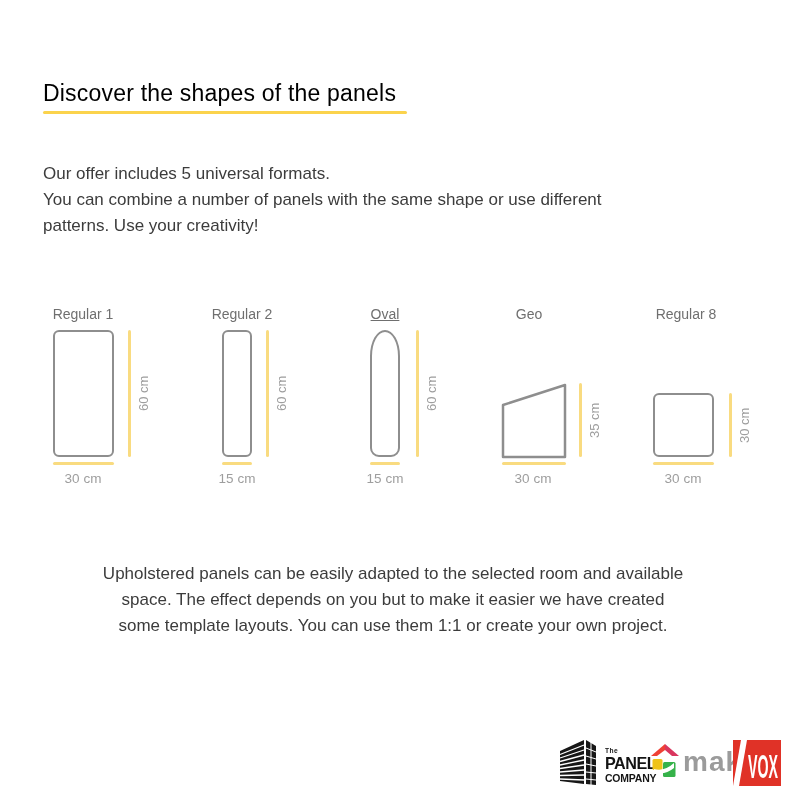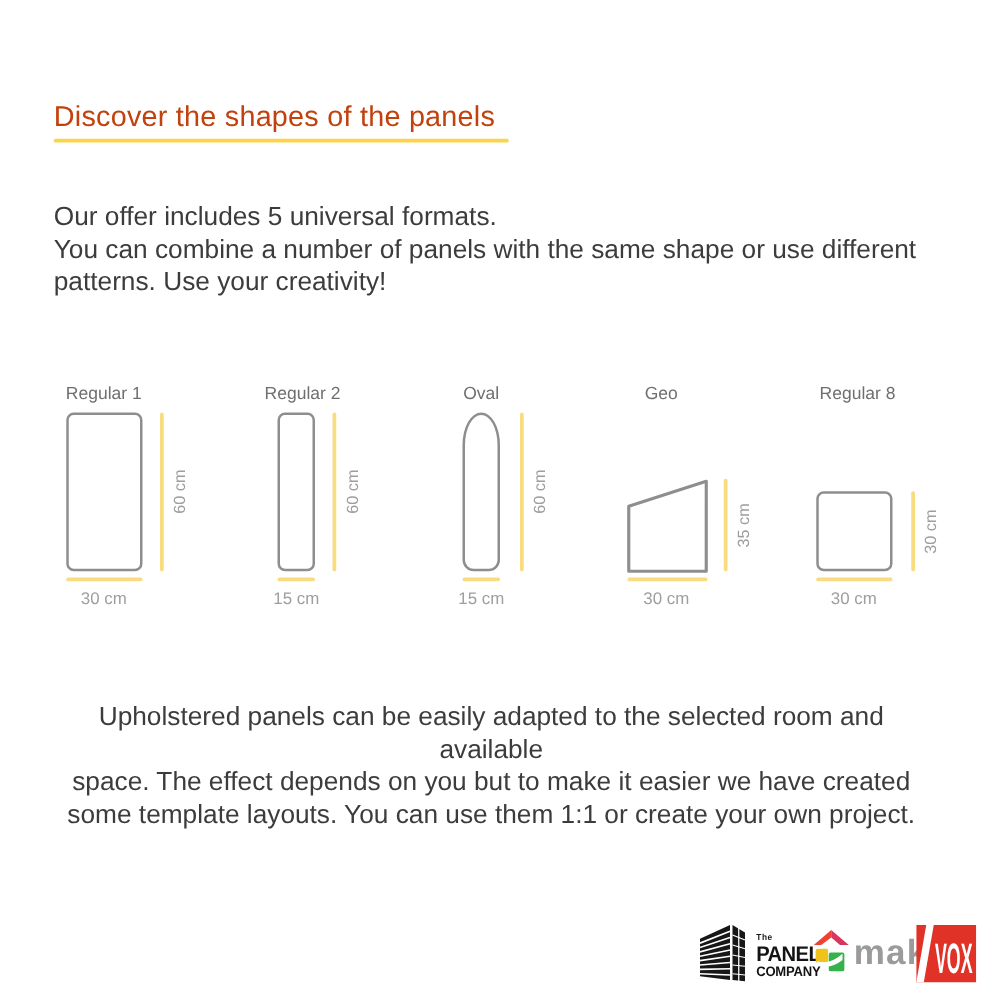--- a/index.html
+++ b/index.html
@@ -4,29 +4,29 @@
 <style>
   html,body{margin:0;padding:0;}
   body{
     width:800px;height:800px;background:#ffffff;position:relative;
     font-family:"Liberation Sans",sans-serif;overflow:hidden;
   }
   .abs{position:absolute;}
 
   
   .title{
-    left:43px;top:80px;font-size:23px;color:#c2410c;letter-spacing:0.2px;
+    left:43px;top:80px;font-size:23px;color:#000000;letter-spacing:0.2px;
   }
   .title-underline{
     left:43px;top:111px;width:364px;height:3px;background:#fbd34c;border-radius:2px;
   }
 
   
   .para{
-    left:43px;width:700px;font-size:21px;line-height:26px;color:#3c3c3c;
+    left:43px;width:700px;font-size:17px;line-height:26px;color:#3c3c3c;
     white-space:pre-line;
   }
   .intro{top:161px;}
   .outro{top:561px;text-align:center;}
 
   
   .shape{
     position:absolute;background:#ffffff;border:2px solid #8e8e8e;
     border-radius:6px;box-sizing:border-box;
   }
@@ -80,21 +80,21 @@
 <div class="dim-hline" style="left:53px;width:61px;"></div>
 <div class="wlabel" style="left:33px;">30 cm</div>
 
 <div class="name-label" style="left:192px;top:306px;">Regular 2</div>
 <div class="shape s-reg2"></div>
 <div class="dim-vline" style="left:266px;top:330px;height:127px;"></div>
 <div class="vlabel" style="left:274px;top:330px;height:127px;">60 cm</div>
 <div class="dim-hline" style="left:222px;width:30px;"></div>
 <div class="wlabel" style="left:187px;">15 cm</div>
 
-<div class="name-label" style="left:335px;top:306px;">Oval</div>
+<div class="name-label" style="left:335px;top:306px;text-decoration:underline;">Oval</div>
 <div class="shape s-oval"></div>
 <div class="dim-vline" style="left:416px;top:330px;height:127px;"></div>
 <div class="vlabel" style="left:424px;top:330px;height:127px;">60 cm</div>
 <div class="dim-hline" style="left:370px;width:30px;"></div>
 <div class="wlabel" style="left:335px;">15 cm</div>
 
 <div class="name-label" style="left:479px;top:306px;">Geo</div>
 <svg class="geo-svg" width="68" height="78" viewBox="0 0 68 78">
   <polygon points="3,23 65,3 65,75 3,75" fill="#ffffff" stroke="#8e8e8e" stroke-width="2.5" stroke-linejoin="round"></polygon>
 </svg>

